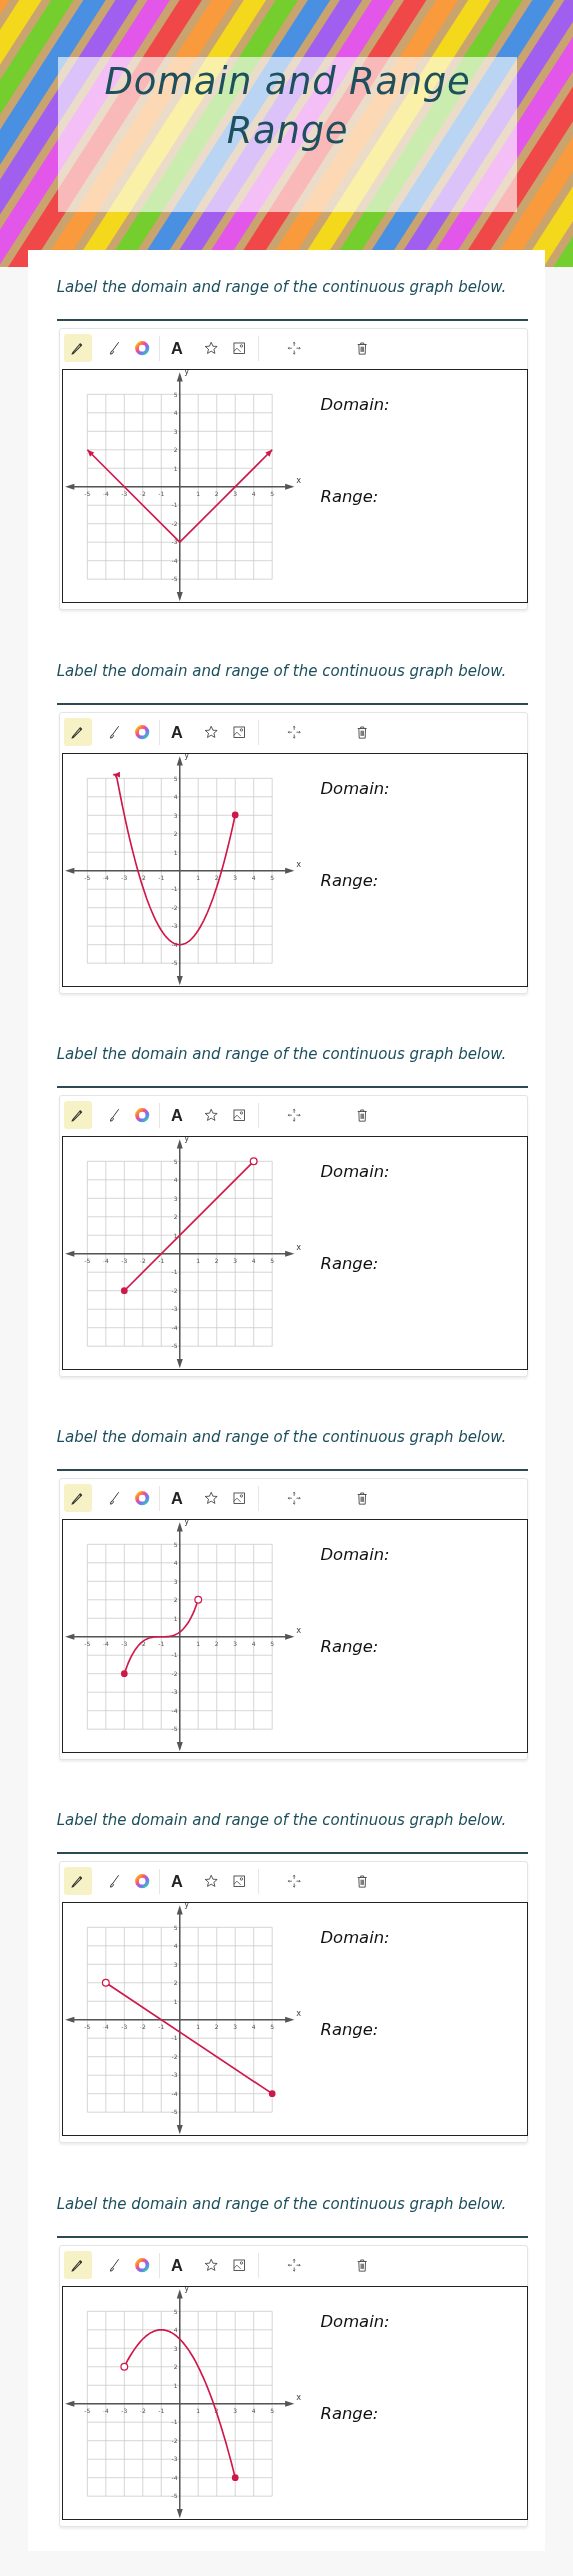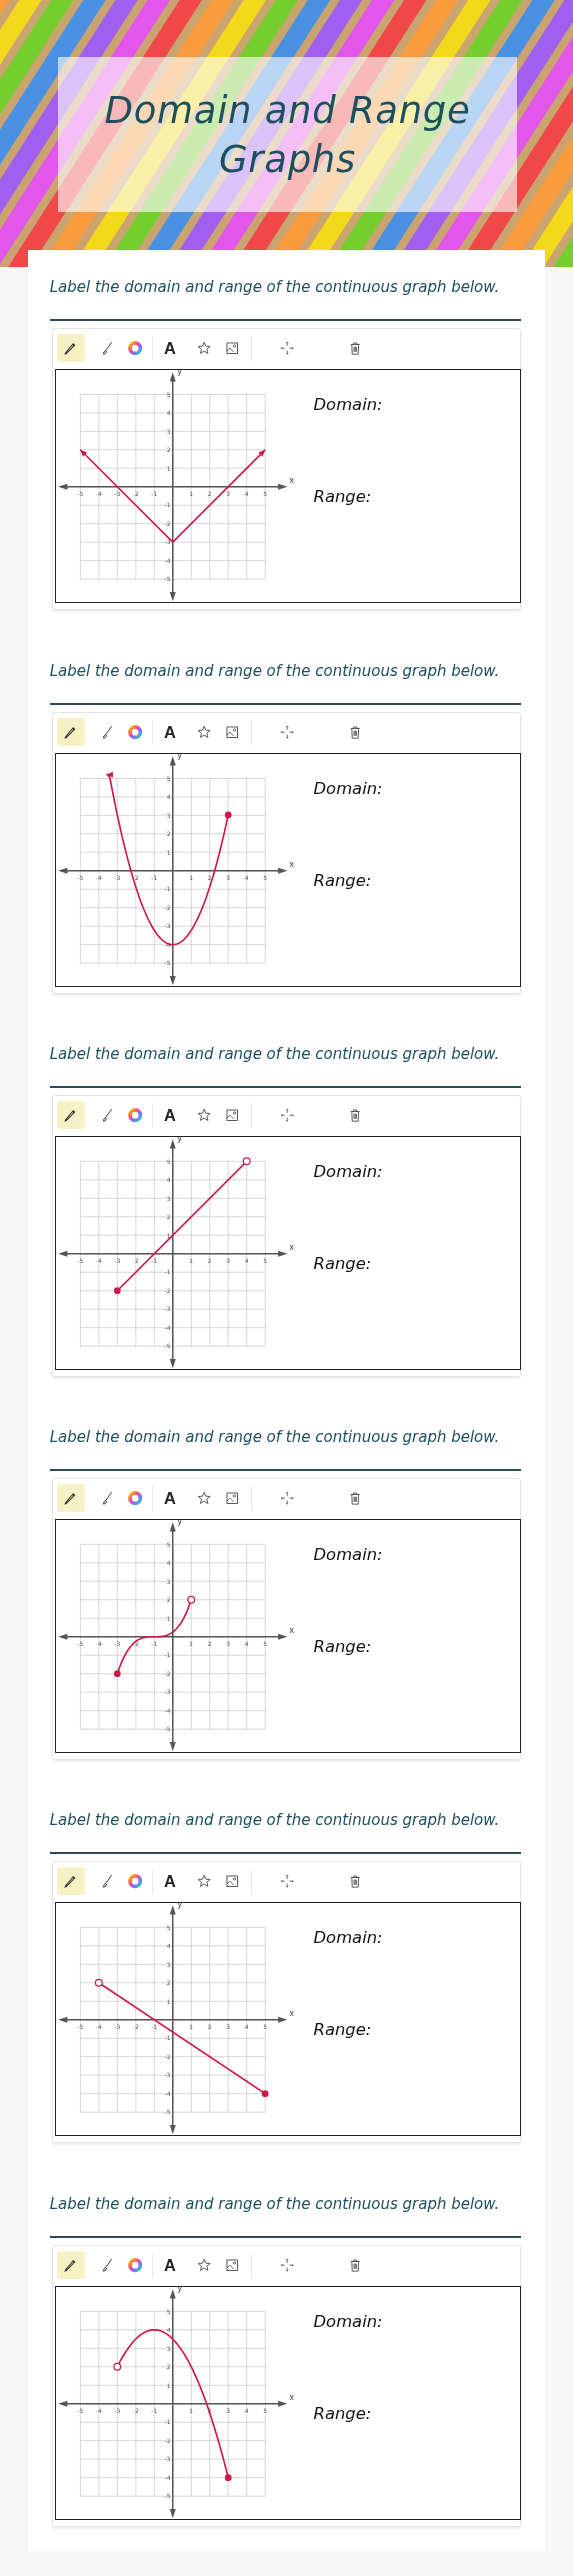--- a/index.html
+++ b/index.html
@@ -1,26 +1,26 @@
 <!DOCTYPE html>
 <html style="font-size:12px"><head>
 <meta charset="utf-8">
 <style>
   * { box-sizing: border-box; margin: 0; padding: 0; }
   html, body { width: 574px; height: 2576px; background: #f7f7f7; overflow: hidden; }
   body { position: relative; font-family: "DejaVu Sans", sans-serif; }
 
   .banner { position: absolute; left: 0; top: 0; width: 574px; height: 267px; overflow: hidden; background: #c9a46e; }
   .banner svg { position: absolute; left: 0; top: 0; }
-  .title-box { position: absolute; left: 58px; top: 57px; width: 459px; height: 155px; background: rgba(255,255,255,0.62); display: flex; align-items: center; justify-content: center; }
+  .title-box { position: absolute; left: 58px; top: 57px; width: 459px; height: 155px; background: rgba(255,255,255,0.62); display: flex; justify-content: center; }
   .title-text { color: #1d4f5c; font-family: "DejaVu Sans", sans-serif; font-weight: normal; font-size: 37px; line-height: 49px; text-align: center; letter-spacing: 0.7px; font-style: italic; }
 
   .card { position: absolute; left: 28px; top: 250px; width: 517px; height: 2301px; background: #ffffff; }
 
-  .section { position: absolute; left: 0; width: 517px; height: 359px; }
+  .section { position: absolute; left: 7px; width: 517px; height: 359px; }
   .q-title { position: absolute; left: 21.7px; top: 0; width: 478px; color: #1d4f5c; font-family: "DejaVu Sans", sans-serif; font-style: italic; font-size: 15px; line-height: 18.7px; }
   .q-underline { position: absolute; left: 22.4px; top: 41px; width: 471px; height: 1.5px; background: #2d4a52; }
 
   .widget { position: absolute; left: 24px; top: 50px; width: 469px; height: 282px; border: 0.7px solid #e4e4e4; border-radius: 3px; background: #fff; box-shadow: 0 1.5px 2.2px rgba(0,0,0,0.07); }
   .toolbar { position: absolute; left: 0; top: 0; width: 468px; height: 40px; }
   .tb { position: absolute; top: 5.2px; width: 28px; height: 28px; display: flex; align-items: center; justify-content: center; border-radius: 3px; }
   .tb.active { background: #f7f1c6; }
   .tb-sep { position: absolute; top: 6.7px; width: 0.7px; height: 25.4px; background: #e6e6e6; }
   .frame { position: absolute; left: 1.5px; top: 40px; width: 466px; height: 234px; border: 1.1px solid #222; background: #fff; }
   .frame svg.graph { position: absolute; left: 0; top: 0; }
@@ -59,21 +59,21 @@
       <polygon points="655,358 685,358 915,0 885,0" fill="#f99a3c"></polygon>
       <polygon points="698,358 728,358 958,0 928,0" fill="#f4d81c"></polygon>
       <polygon points="741,358 771,358 1001,0 971,0" fill="#74cf2e"></polygon>
       <polygon points="784,358 814,358 1044,0 1014,0" fill="#4a90e2"></polygon>
       <polygon points="827,358 857,358 1087,0 1057,0" fill="#a05fef"></polygon>
       <polygon points="870,358 900,358 1130,0 1100,0" fill="#e356ea"></polygon>
     </svg>
   <div class="title-box">
     <div class="title-text">
       <div>Domain and Range</div>
-      <div>Graphs</div>
+      <div>Range</div>
     </div>
   </div>
 </div>
 
 <div class="card" id="card">
     <div class="section" style="top: 28px;">
     <div class="q-title">Label the domain and range of the continuous graph below.</div>
     <div class="q-underline"></div>
     <div class="widget">
       <div class="toolbar">

